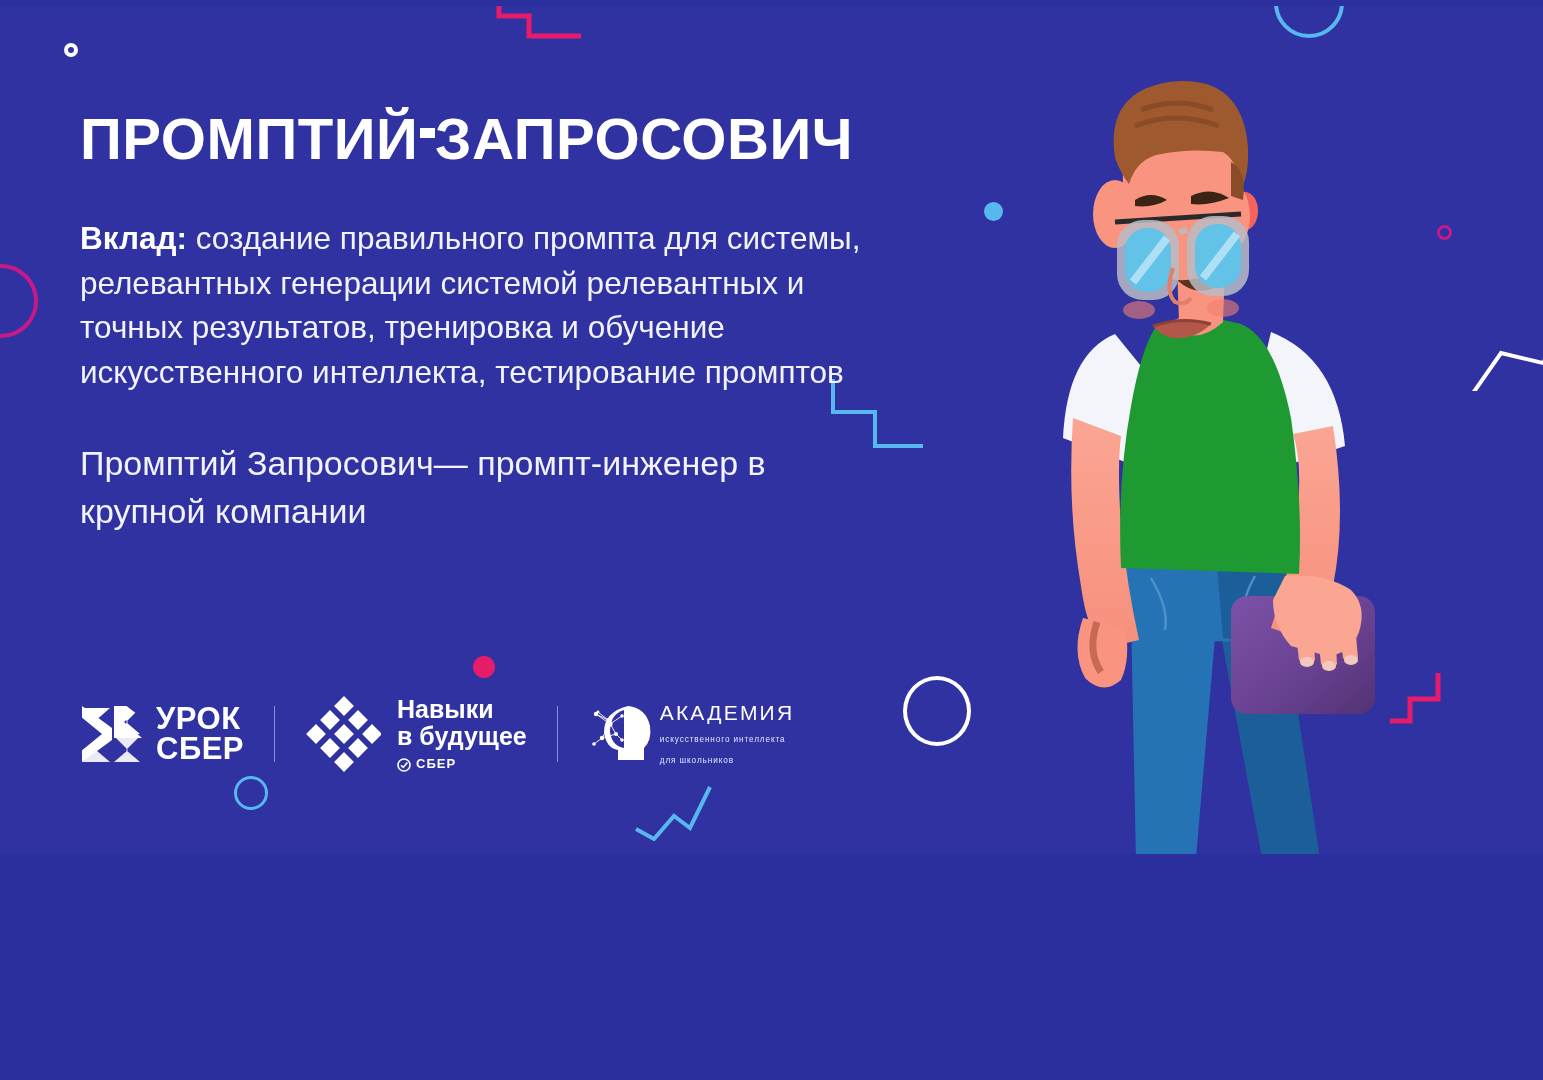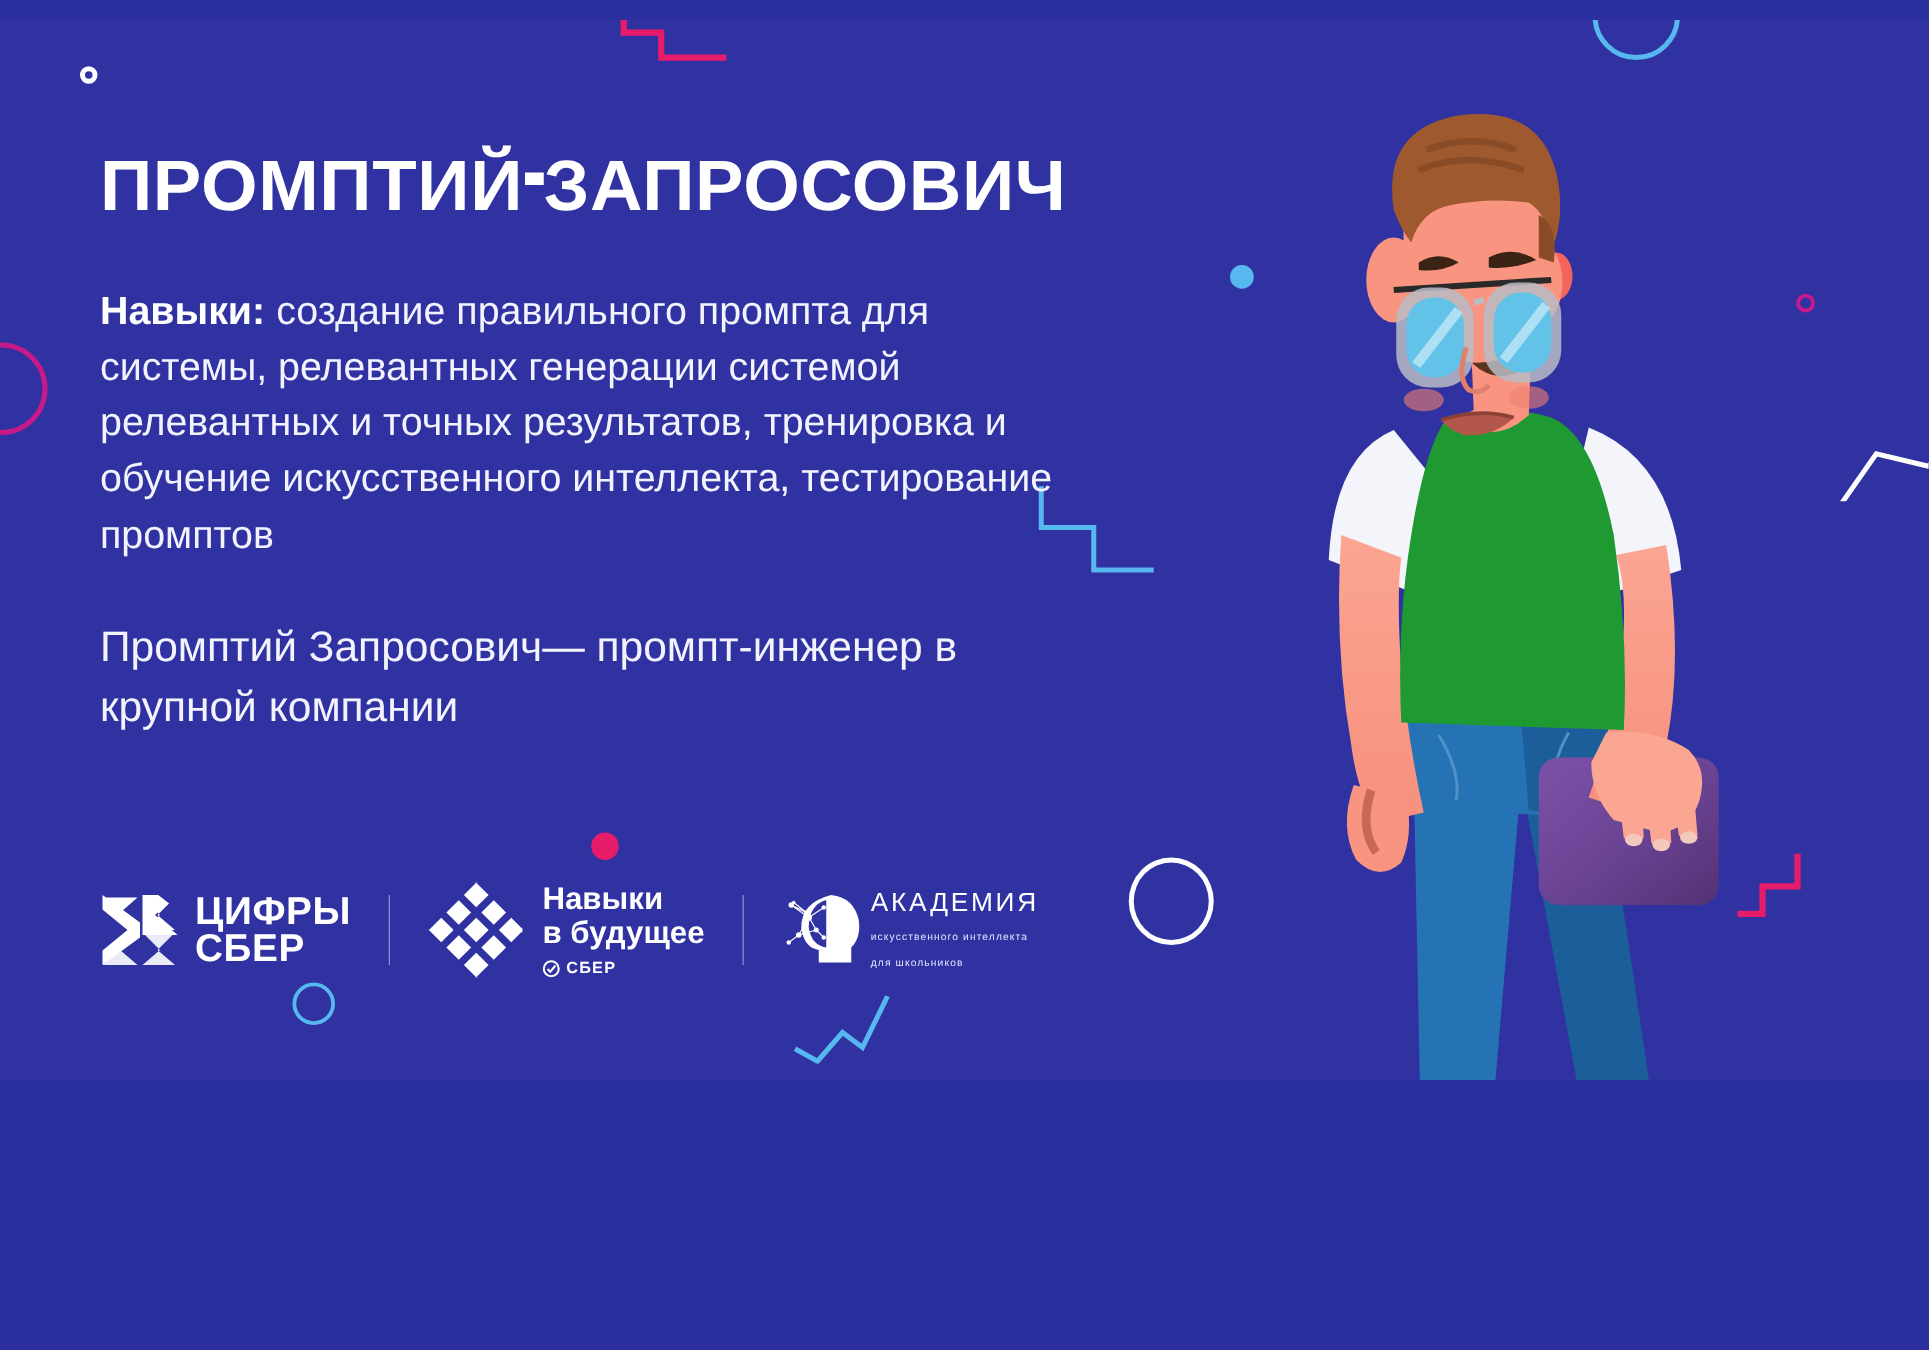--- a/index.html
+++ b/index.html
@@ -5,21 +5,21 @@
 <style>
   * { margin:0; padding:0; box-sizing:border-box; }
   html,body { background:#2b2f9e; }
   body {
     width:1543px; height:1080px;
     font-family:"Liberation Sans", sans-serif;
     overflow:hidden;
     position:relative;
   }
   #slide {
-    position:absolute; left:0; top:16px;
+    position:absolute; left:0; top:6px;
     width:1543px; height:848px;
     background:#2f32a0;
     overflow:hidden;
     text-decoration:underline;
   }
   
   .deco { position:absolute; pointer-events:none; }
   .ring { border-radius:50%; background:transparent; }
   .dot  { border-radius:50%; }
 
@@ -262,42 +262,42 @@
     <path d="M198 260 Q228 250 256 258 Q240 274 216 272 Q204 268 198 260 Z" fill="#b3574a"></path>
     <path d="M198 260 Q228 250 256 258" fill="none" stroke="#8e4237" stroke-width="3"></path>
 
     <ellipse cx="184" cy="244" rx="16" ry="9" fill="#f08171" opacity=".6"></ellipse>
     <ellipse cx="268" cy="242" rx="16" ry="9" fill="#f08171" opacity=".6"></ellipse>
   </svg>
 
   <div id="text-col">
     <h1 id="page-title">ПРОМПТИЙ ЗАПРОСОВИЧ</h1>
 
-    <p id="skills-paragraph"><span class="lead">Навыки:</span><span> создание правильного промпта для системы, релевантных генерации системой релевантных и точных результатов, тренировка и обучение искусственного интеллекта, тестирование промптов</span></p>
+    <p id="skills-paragraph"><span class="lead">Вклад:</span><span> создание правильного промпта для системы, релевантных генерации системой релевантных и точных результатов, тренировка и обучение искусственного интеллекта, тестирование промптов</span></p>
 
     <p id="role-paragraph">Промптий Запросович— промпт-инженер в крупной компании</p>
   </div>
 
   <div id="footer-logos">
 
     <div class="logo-unit">
       <div id="logo-urok">
         <svg id="urok-mark" viewBox="0 0 62 60" xmlns="http://www.w3.org/2000/svg">
           <path d="M2 4 L30 4 L14 18 L30 30 L2 30 L16 18 Z" fill="#ffffff"></path>
           <path d="M34 4 L60 4 L46 18 L60 30 L34 30 L48 18 Z" fill="#ffffff"></path>
           <path d="M2 32 L30 32 L16 46 L30 58 L2 58 L16 46 Z" fill="#ffffff" opacity=".9"></path>
           <path d="M34 32 L60 32 L46 46 L60 58 L34 58 L48 46 Z" fill="#ffffff" opacity=".9"></path>
           <path d="M0 10 L26 30 L0 50 Z" fill="#2f32a0"></path>
           <path d="M2 2 L32 24 L32 36 L2 58 Z" fill="#ffffff"></path>
           <path d="M0 12 L22 30 L0 48 Z" fill="#2f32a0"></path>
           <path d="M34 2 L62 2 L44 18 L62 34 L34 34" fill="#ffffff"></path>
           <path d="M44 0 L62 0 L62 14 Z" fill="#2f32a0"></path>
         </svg>
         <div id="urok-words">
-          <div>ЦИФРЫ</div>
+          <div>УРОК</div>
           <div>СБЕР</div>
         </div>
       </div>
     </div>
 
     <div class="logo-sep"></div>
 
     <div class="logo-unit">
       <div id="logo-vklad">
         <svg id="vklad-mark" viewBox="0 0 76 76" xmlns="http://www.w3.org/2000/svg">

